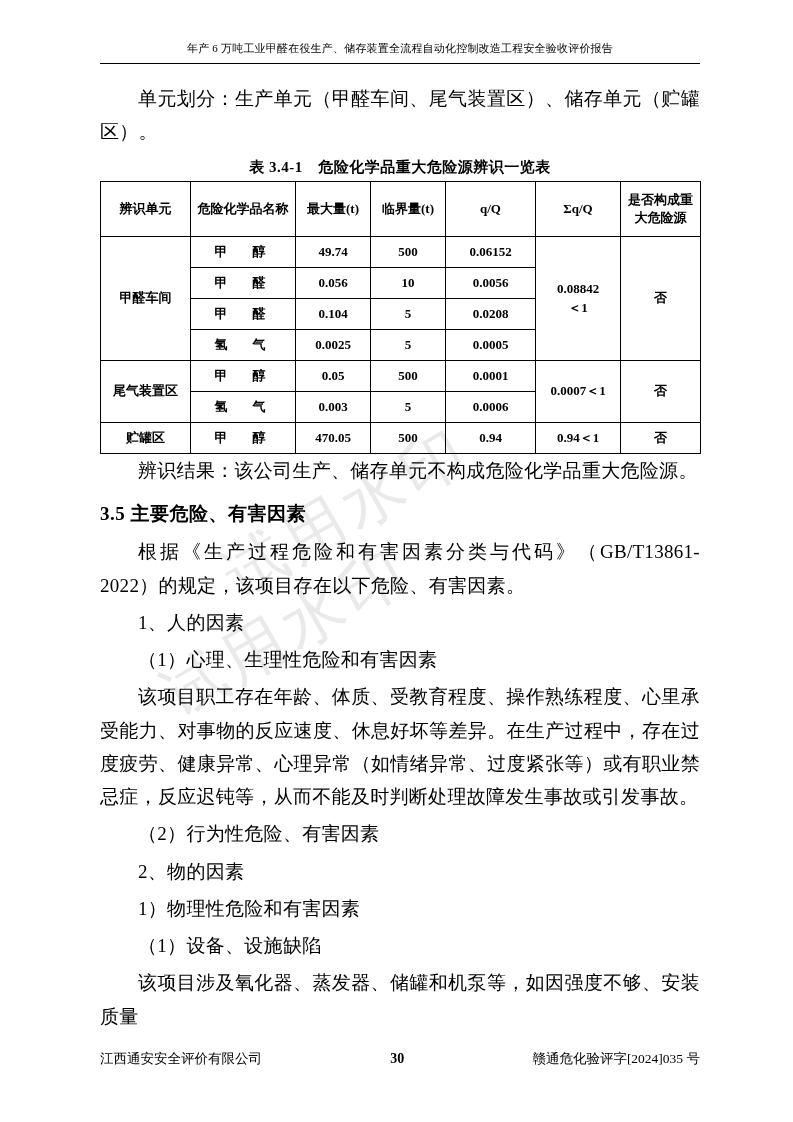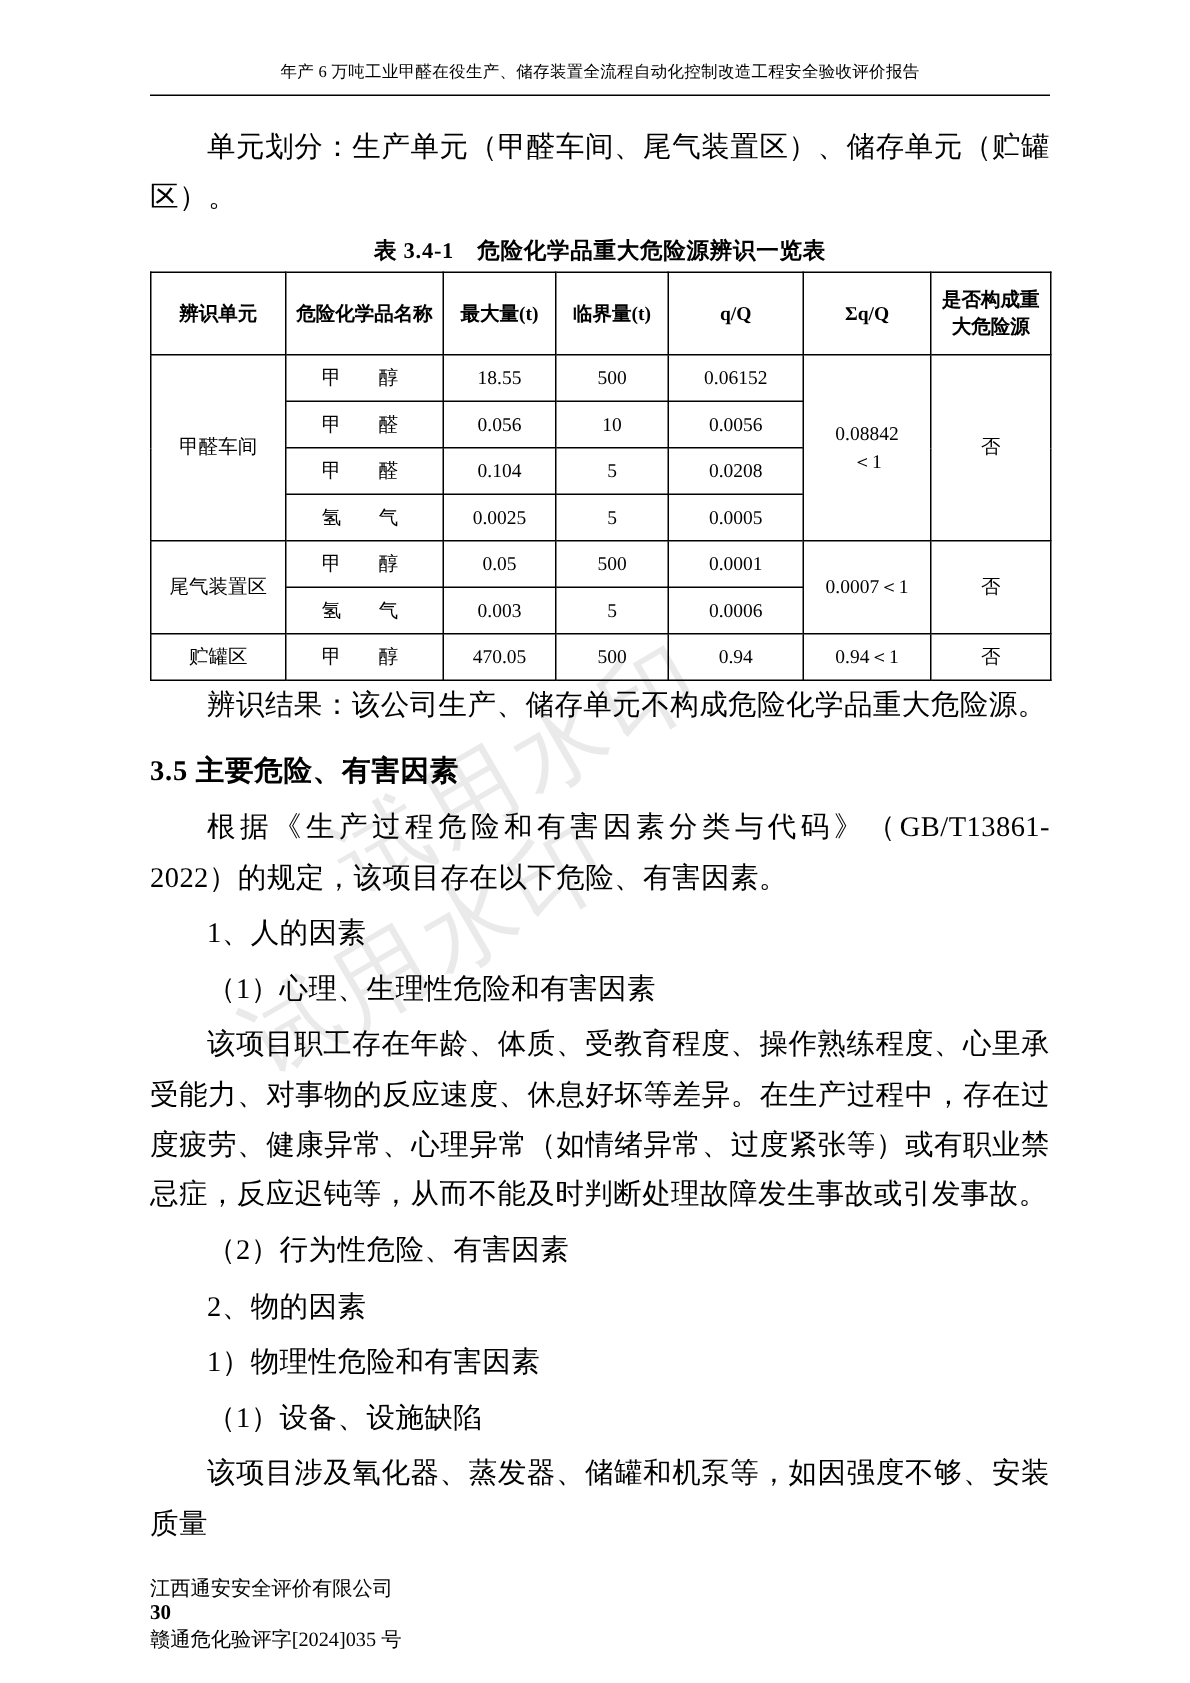--- a/index.html
+++ b/index.html
@@ -65,21 +65,21 @@
     width: 600px;
     font-size: 13px;
     table-layout: fixed;
   }
   table.risk th, table.risk td {
     border: 1px solid #000;
     text-align: center;
     vertical-align: middle;
     padding: 4px 2px;
     line-height: 1.4;
-    font-weight: normal;
+    font-weight: bold;
   }
   table.risk th {
     font-weight: bold;
     font-size: 13px;
     height: 46px;
   }
   table.risk td {
     height: 22px;
   }
   .chem-name {
@@ -88,21 +88,20 @@
   }
   .footer {
     position: absolute;
     left: 100px;
     top: 1050px;
     width: 600px;
     font-size: 13.5px;
     display: flex;
     justify-content: space-between;
     align-items: baseline;
-    flex-direction: column;
   }
   .footer .mid {
     font-size: 14px;
     font-weight: bold;
   }
   
   .watermark {
     position: absolute;
     left: 0;
     top: 0;
@@ -161,21 +160,21 @@
           <th>q/Q</th>
           <th>Σq/Q</th>
           <th>是否构成重大危险源</th>
         </tr>
       </thead>
       <tbody>
 
         <tr>
           <td rowspan="4">甲醛车间</td>
           <td class="chem-name">甲　醇</td>
-          <td>18.55</td>
+          <td>49.74</td>
           <td>500</td>
           <td>0.06152</td>
           <td rowspan="4">
             <div>0.08842</div>
             <div>＜1</div>
           </td>
           <td rowspan="4">否</td>
         </tr>
         <tr>
           <td class="chem-name">甲　醛</td>

